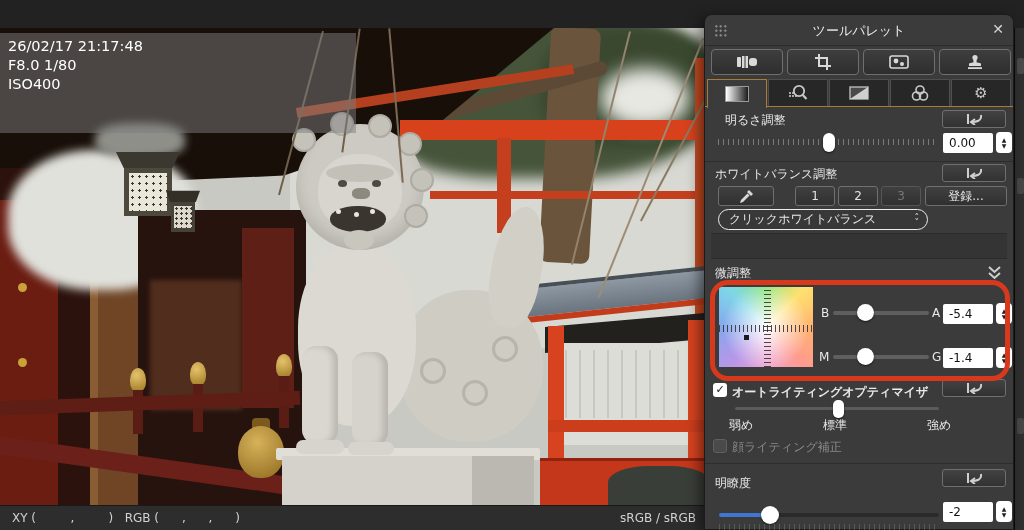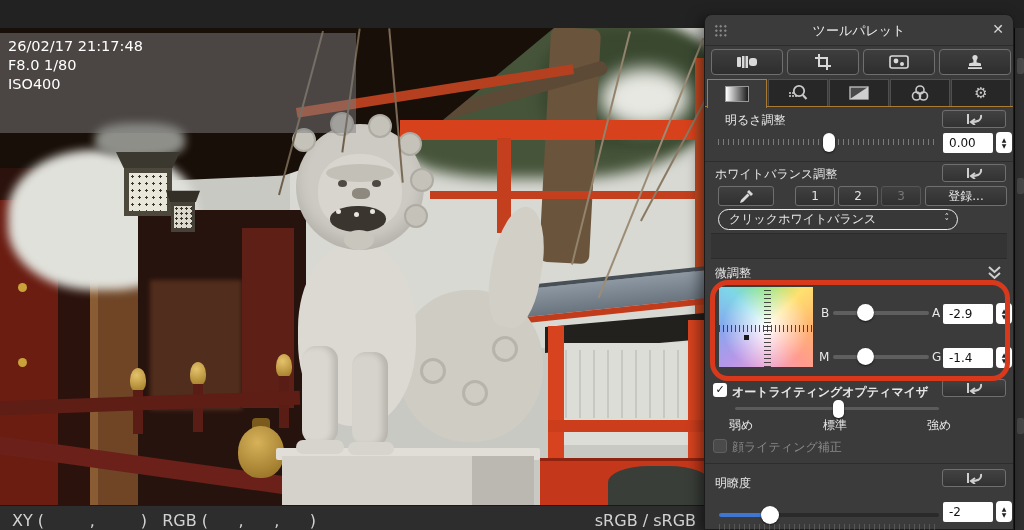--- a/index.html
+++ b/index.html
@@ -6,21 +6,21 @@
   .stage{position:relative;width:1024px;height:530px;overflow:hidden;background:#222;}
   .a{position:absolute;}
   
   .titlebar{left:0;top:0;width:1024px;height:28px;background:linear-gradient(#edebea,#d9d7d6);border-bottom:1px solid #b2b0af;}
   .tl{width:12px;height:12px;border-radius:50%;top:8px;}
   .wintitle{top:6px;left:355px;transform:translateX(-50%);font-size:13px;font-weight:bold;color:#343434;white-space:nowrap;}
   
   .photo{left:0;top:28px;width:710px;height:477px;overflow:hidden;background:#c8c9c3;}
   .exifbox{left:0;top:5px;width:356px;height:100px;background:rgba(125,125,125,.5);color:#fff;font-size:14.5px;line-height:19px;padding:4px 8px;box-sizing:border-box;font-weight:500;}
   
-  .statusbar{left:0;top:505px;width:710px;height:25px;background:#2d2d2d;border-top:1px solid #191919;color:#d2d2d2;font-size:16px;}
+  .statusbar{left:0;top:505px;width:710px;height:25px;background:#2d2d2d;border-top:1px solid #191919;color:#d2d2d2;font-size:12px;}
   .statusbar .t{top:5px;white-space:pre;}
   
   .strip{left:1014px;top:28px;width:10px;height:502px;background:#303030;border-left:1px solid #0c0c0c;}
   
   .palette{left:704px;top:14px;width:310px;height:516px;background:#3b3b3b;border:1px solid #1b1b1b;border-radius:8px 8px 0 0;box-shadow:-4px 4px 14px rgba(0,0,0,.5);box-sizing:border-box;}
   .pheader{left:0;top:0;width:308px;height:30px;border-bottom:1px solid #2c2c2c;}
   .ptitle{top:7px;left:50%;transform:translateX(-50%);font-size:13px;color:#ececec;white-space:nowrap;}
   .draggrid{left:9px;top:9px;width:13px;height:13px;background-image:radial-gradient(#8e8e8e 1px,transparent 1.3px);background-size:4.5px 4.5px;}
   .closex{right:9px;top:6px;font-size:14px;color:#d6d6d6;cursor:default;}
   .toolbtn{top:34px;height:26px;width:72px;background:linear-gradient(#3e3e3e,#2e2e2e);border:1px solid #6f6f6f;border-radius:4px;box-sizing:border-box;display:flex;align-items:center;justify-content:center;}
@@ -33,21 +33,21 @@
   .vbox{width:50px;height:20px;background:#fff;border-radius:2px;color:#111;font-size:12px;line-height:20px;padding-left:6px;box-sizing:border-box;}
   .stp{width:16px;height:21px;background:#fff;border-radius:4px;display:flex;flex-direction:column;align-items:center;justify-content:center;line-height:5px;}
   .stp span{font-size:6px;color:#222;height:6px;}
   .ticks{height:12px;background-image:repeating-linear-gradient(90deg,#7a7a7a 0 1px,transparent 1px 5px);background-position:0 50%;background-size:100% 6px;background-repeat:no-repeat;}
   .pill{width:12px;height:19px;background:#fff;border-radius:6px;box-shadow:0 1px 2px rgba(0,0,0,.6);}
   .track{height:4px;background:#5f5f5f;border-radius:2px;}
   .knob{width:17px;height:17px;background:#fff;border-radius:50%;box-shadow:0 1px 2px rgba(0,0,0,.6);}
   .sep{left:0;width:308px;height:1px;background:#2d2d2d;}
   .smallbtn{height:20px;background:linear-gradient(#404040,#303030);border:1px solid #6f6f6f;border-radius:3px;box-sizing:border-box;display:flex;align-items:center;justify-content:center;font-size:12px;color:#e3e3e3;}
   .smallbtn.dis{border-color:#555;color:#777;}
-  .dropdown{width:240px;height:21px;background:#383838;border:1.5px solid #ededed;border-radius:11px;box-sizing:border-box;display:flex;align-items:center;}
+  .dropdown{width:210px;height:21px;background:#383838;border:1.5px solid #ededed;border-radius:11px;box-sizing:border-box;display:flex;align-items:center;}
   .ftsq{width:94px;height:80px;background:radial-gradient(circle at 50% 50%,#ffffff 0%,rgba(255,255,255,0) 70%),conic-gradient(from 0deg at 50% 50%,#8fe57d 0deg,#ffe070 45deg,#ffb36e 90deg,#ff9b8f 135deg,#eba3d4 180deg,#b697e8 225deg,#85a7ee 270deg,#7fd6e8 315deg,#8fe57d 360deg);}
   .axisH{left:0;top:47%;width:100%;height:7px;background-image:repeating-linear-gradient(90deg,rgba(45,45,45,.85) 0 1px,transparent 1px 4px);}
   .axisV{left:48%;top:0;width:7px;height:100%;background-image:repeating-linear-gradient(0deg,rgba(45,45,45,.85) 0 1px,transparent 1px 4px);}
   .ann{border:5px solid #d8391d;border-radius:18px;box-sizing:border-box;pointer-events:none;z-index:6;}
   .chk{width:14px;height:14px;background:#fff;border-radius:3px;color:#111;font-size:11px;line-height:14px;text-align:center;font-weight:bold;}
   .chk.dis{background:#4a4a4a;border:1px solid #5f5f5f;box-sizing:border-box;}
   svg{display:block;}
 </style>
 </head>
 <body>
@@ -336,21 +336,21 @@
     <div class="a ftsq" style="left:14px;top:272px;">
       <div class="a axisH"></div>
       <div class="a axisV"></div>
       <div class="a" style="left:27%;top:60%;width:5px;height:5px;background:#1a1a1a;"></div>
     </div>
 
     <div class="a lbl" style="left:116px;top:291px;">B</div>
     <div class="a track" style="left:128px;top:296px;width:96px;"></div>
     <div class="a knob" style="left:152px;top:289px;"></div>
     <div class="a lbl" style="left:227px;top:291px;">A</div>
-    <div class="a vbox" style="left:238px;top:289px;">-2.9</div>
+    <div class="a vbox" style="left:238px;top:289px;">-5.4</div>
     <div class="a stp" style="left:291px;top:288px;">
       <span>▲</span>
         <span>▼</span>
     </div>
 
     <div class="a lbl" style="left:114px;top:335px;">M</div>
     <div class="a track" style="left:128px;top:340px;width:96px;"></div>
     <div class="a knob" style="left:152px;top:333px;"></div>
     <div class="a lbl" style="left:227px;top:335px;">G</div>
     <div class="a vbox" style="left:238px;top:333px;">-1.4</div>

